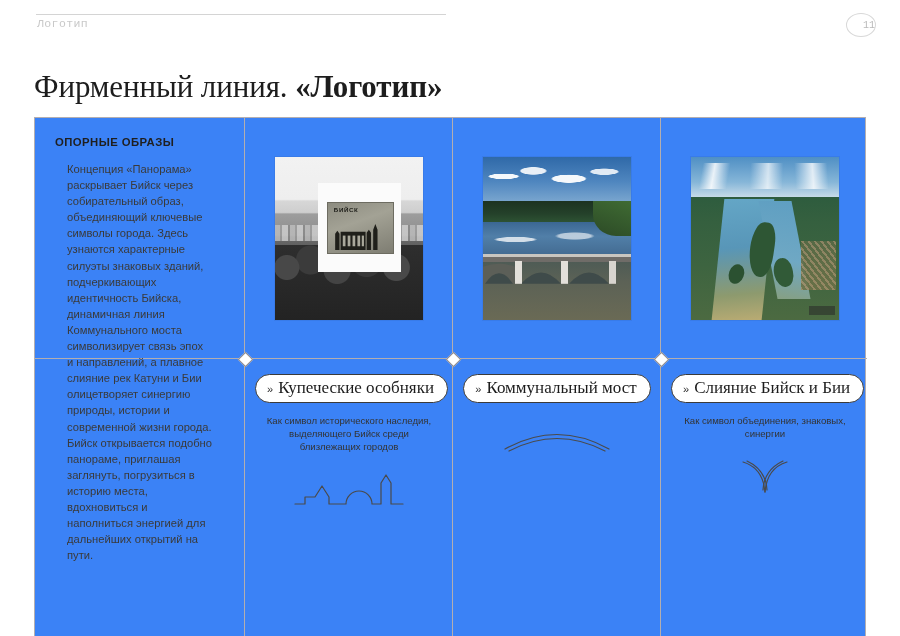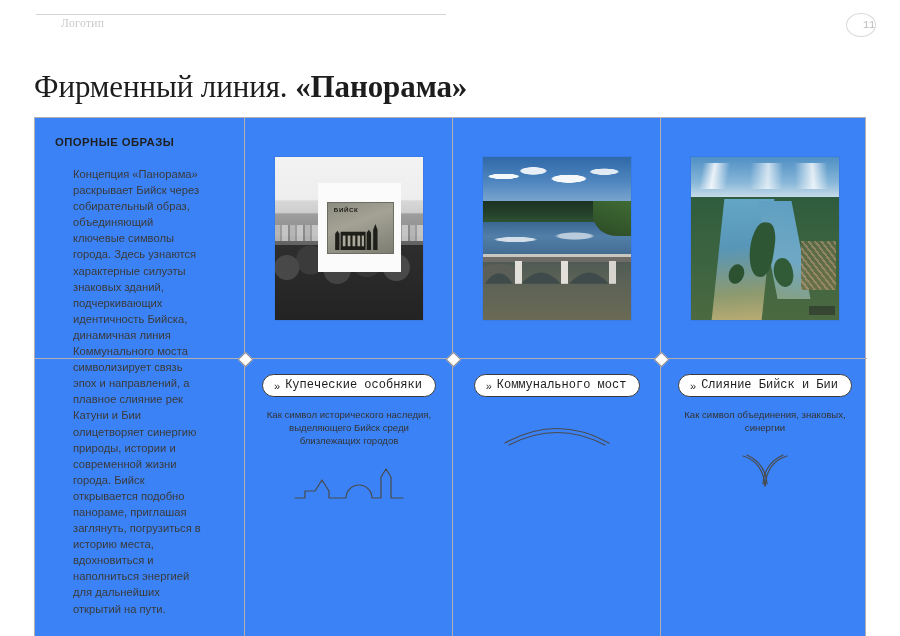--- a/index.html
+++ b/index.html
@@ -28,25 +28,24 @@
     left: 36px;
     top: 14px;
     width: 410px;
     height: 1px;
     background: #d4d4d4;
   }
   .logo-text {
     position: absolute;
     left: 37px;
     top: 17px;
-    font-family: Liberation Serif, serif;
+    font-family: Liberation Mono, monospace;
     font-size: 11.5px;
     letter-spacing: 0.4px;
     color: #c9c9c9;
-    margin-left: 24px;
   }
   .page-badge {
     position: absolute;
     right: 24px;
     top: 13px;
     width: 28px;
     height: 22px;
     border: 1px solid #d8d8d8;
     border-radius: 50%;
     display: flex;
@@ -141,21 +140,21 @@
     font-size: 11.3px;
     font-weight: 700;
     letter-spacing: 0.45px;
     color: #1f1f1f;
     margin: 0 0 13px 0;
   }
   .body-copy {
     font-size: 11.2px;
     line-height: 16.1px;
     color: #3a3a3a;
-    margin: 18px;
+    margin: 12px;
   }
 
   
   .img-cell {
     position: absolute;
     top: 0;
     width: 208px;
     height: 240px;
     display: flex;
     align-items: center;
@@ -357,22 +356,22 @@
   .pill .chev {
     display: inline-block;
     font-family: "Liberation Sans", sans-serif;
     font-size: 11px;
     line-height: 1;
     color: #2b2b2b;
     letter-spacing: -1px;
     transform: translateY(0.5px);
   }
   .pill .pill-label {
-    font-family: Liberation Mono, monospace;
-    font-size: 12px;
+    font-family: Liberation Serif, serif;
+    font-size: 17px;
     color: #1c1c1c;
     white-space: nowrap;
   }
   .cap-text {
     margin: 11px auto 9px auto;
     font-size: 9.6px;
     line-height: 13.2px;
     color: #333333;
     max-width: 178px;
   }
@@ -385,21 +384,21 @@
 </head>
 <body>
 
 <div class="header">
   <div class="logo-rule"></div>
   <div class="logo-text">Логотип</div>
   <div class="page-badge">
     <span>11</span>
   </div>
   <h1 class="slide-title">
-    <span>Фирменный линия. </span><span class="accent">«Панорама»</span>
+    <span>Фирменный линия. </span><span class="accent">«Логотип»</span>
   </h1>
 </div>
 
 <div class="panel">
 
   <div class="vdiv c1"></div>
   <div class="vdiv c2"></div>
   <div class="vdiv c3"></div>
   <div class="hdiv-stub"></div>
   <div class="hdiv"></div>
@@ -491,21 +490,21 @@
       <svg width="112" height="34" viewBox="0 0 112 34">
         <path d="M2 31 L12 31 L12 24 L22 24 L29 13 L36 24 L36 31 L53 31
                  A13 13 0 0 1 79 31 L88 31 L88 10 L93 2 L98 10 L98 31 L110 31" fill="none" stroke="#4a4a4a" stroke-width="1.2" stroke-linejoin="round" stroke-linecap="round"></path>
       </svg>
     </div>
   </div>
 
   <div class="cap-cell k2">
     <div class="pill">
       <span class="chev">»</span>
-      <span class="pill-label">Коммунального мост</span>
+      <span class="pill-label">Коммунальный мост</span>
     </div>
     <div class="glyph">
       <svg width="112" height="34" viewBox="0 0 112 34">
         <path d="M4 27 Q56 -2 108 27" fill="none" stroke="#4a4a4a" stroke-width="1.2" stroke-linecap="round"></path>
         <path d="M8 29 Q56 4 104 29" fill="none" stroke="#4a4a4a" stroke-width="1.2" stroke-linecap="round"></path>
       </svg>
     </div>
   </div>
 
   <div class="cap-cell k3">

